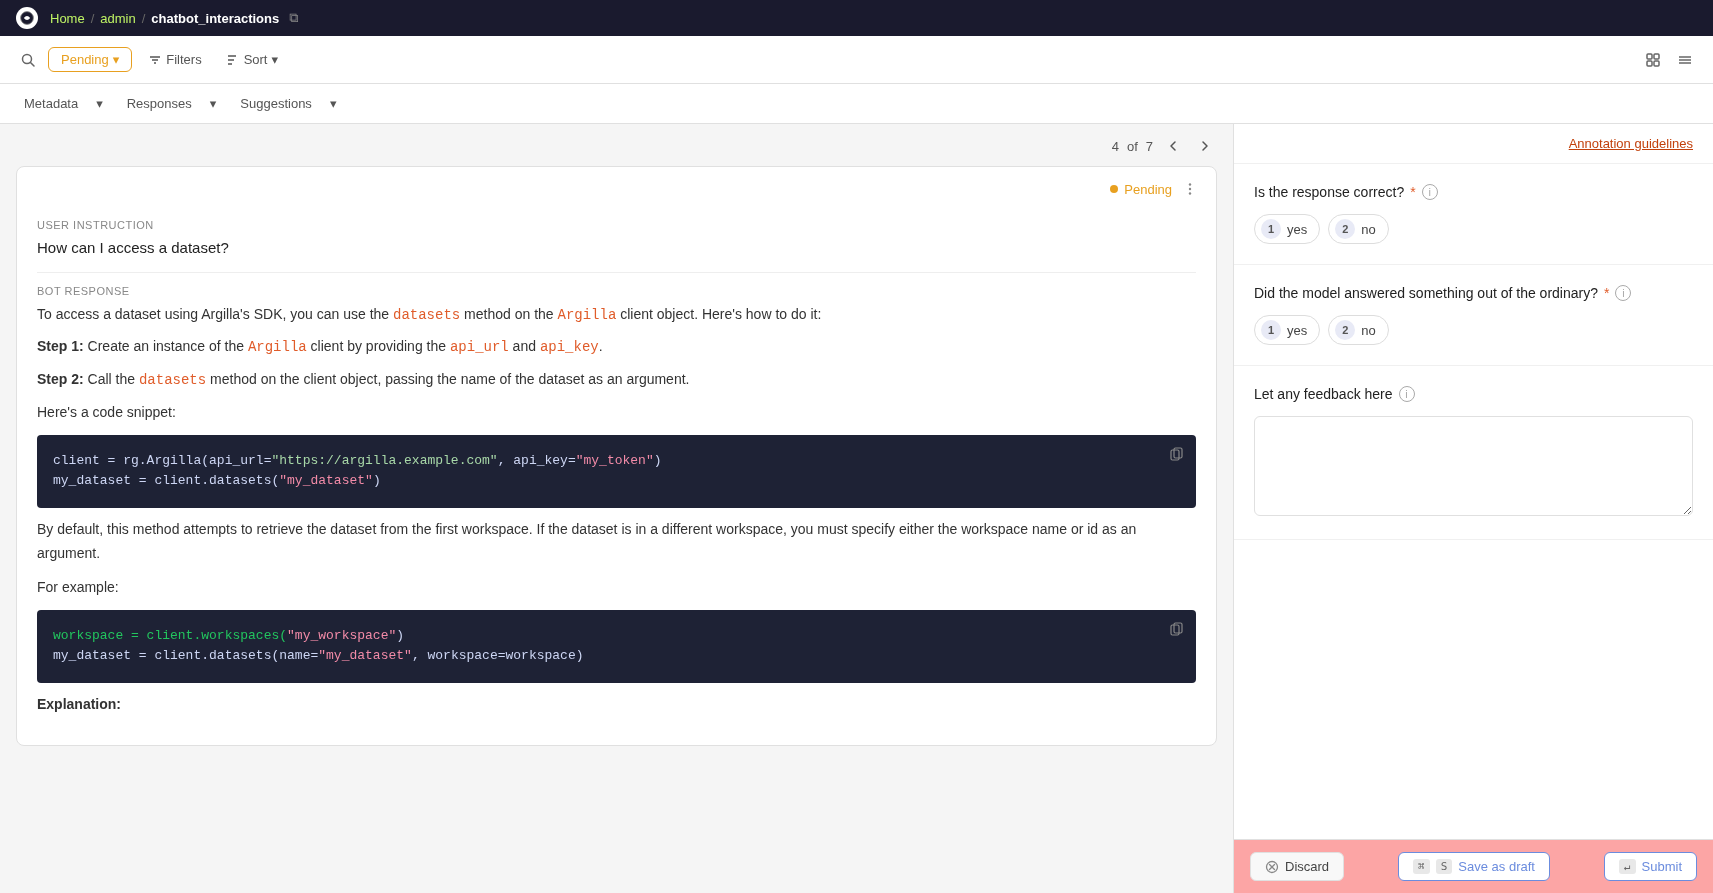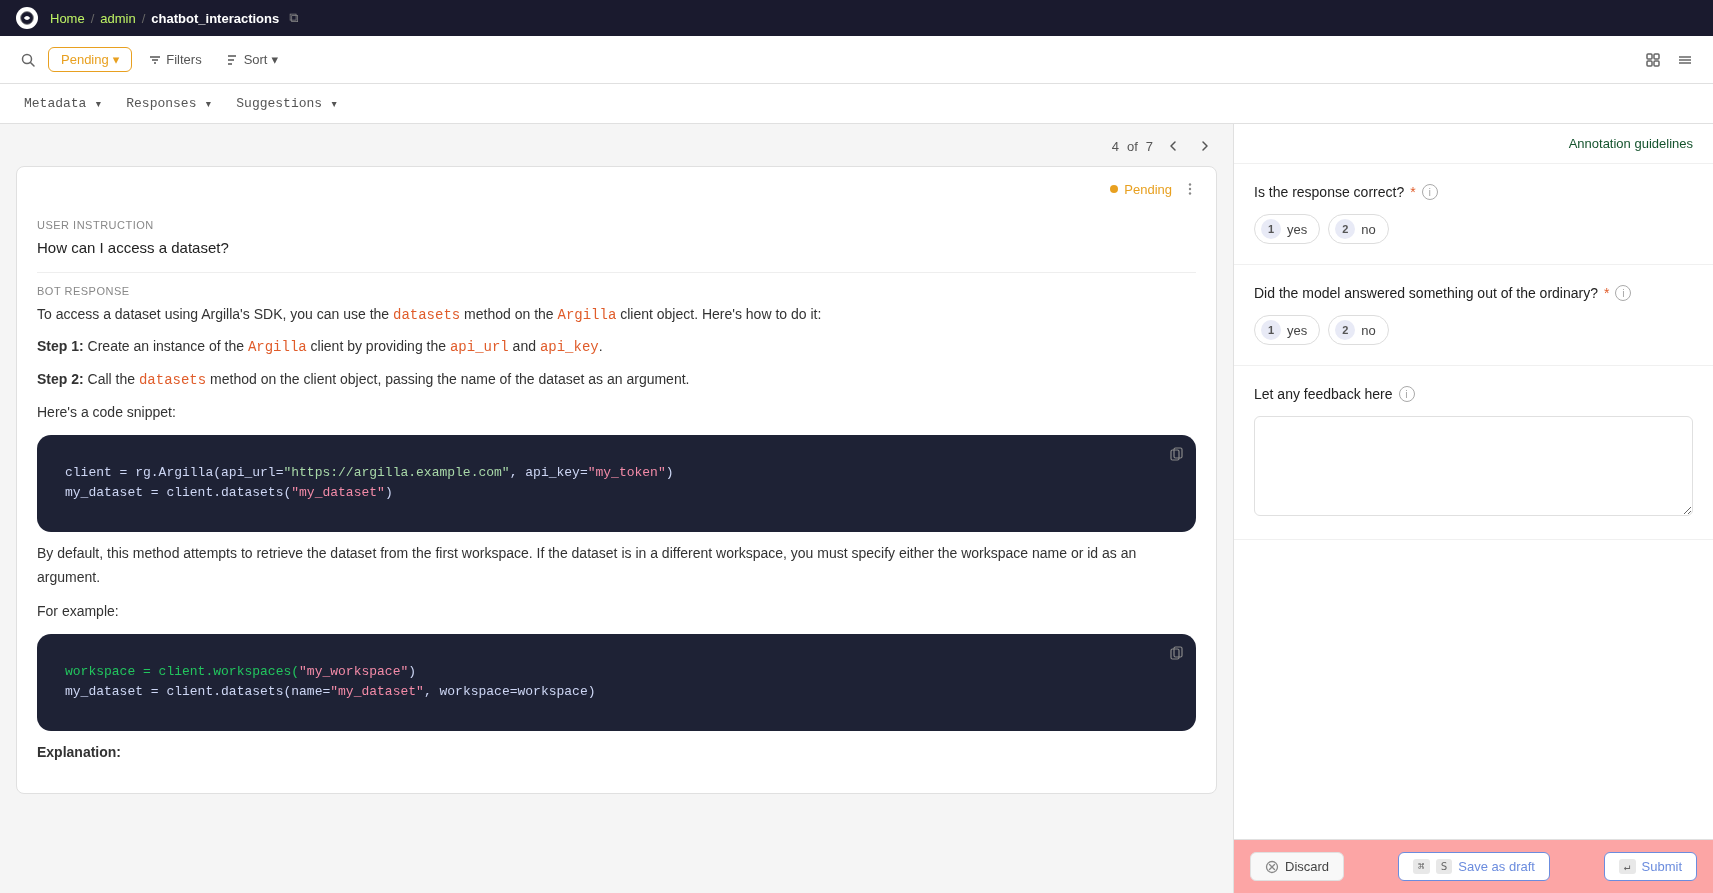--- a/index.html
+++ b/index.html
@@ -72,24 +72,23 @@
     .subtoolbar {
       background: #fff;
       border-bottom: 1px solid #e0e0e0;
       padding: 0 16px;
       height: 40px;
       display: flex;
       align-items: center;
       gap: 8px;
     }
     .subtoolbar-item {
-      display: flex; align-items: flex-start; gap: 8px;
+      display: flex; align-items: flex-start; gap: 18px;
       color: #555; font-size: 13px; cursor: pointer;
       padding: 4px 8px;
-      font-family: Liberation Mono, monospace;
     }
 
     
     .main-layout {
       display: flex;
       height: calc(893px - 36px - 48px - 40px);
     }
 
     
     .content-area {
@@ -159,22 +158,22 @@
     .response-text p { margin-bottom: 8px; }
     .code-inline {
       font-family: 'Courier New', monospace;
       color: #e05c2a;
       background: none;
     }
     .bold-text { font-weight: 700; }
 
     .code-block {
       background: #1e2235;
-      border-radius: 14px;
-      padding: 28px;
+      border-radius: 4px;
+      padding: 16px;
       margin: 10px 0;
       font-family: 'Courier New', monospace;
       font-size: 13px;
       line-height: 1.6;
       color: #cdd6f4;
       position: relative;
     }
     .code-copy-btn {
       position: absolute; top: 10px; right: 10px;
       background: none; border: none; cursor: pointer;
@@ -192,22 +191,23 @@
       background: #fff;
       border-left: 1px solid #e0e0e0;
       display: flex;
       flex-direction: column;
       overflow-y: auto;
     }
     .annotation-guidelines {
       text-align: right;
       padding: 12px 20px;
       font-size: 13px;
-      color: #14532d;
+      color: #c2410c;
       border-bottom: 1px solid #f0f0f0;
+      text-decoration: underline;
     }
 
     .panel-section {
       padding: 20px;
       border-bottom: 1px solid #f0f0f0;
     }
     .panel-question {
       font-size: 14px; color: #222; font-weight: 500;
       display: flex; align-items: center; gap: 6px;
       margin-bottom: 14px;

